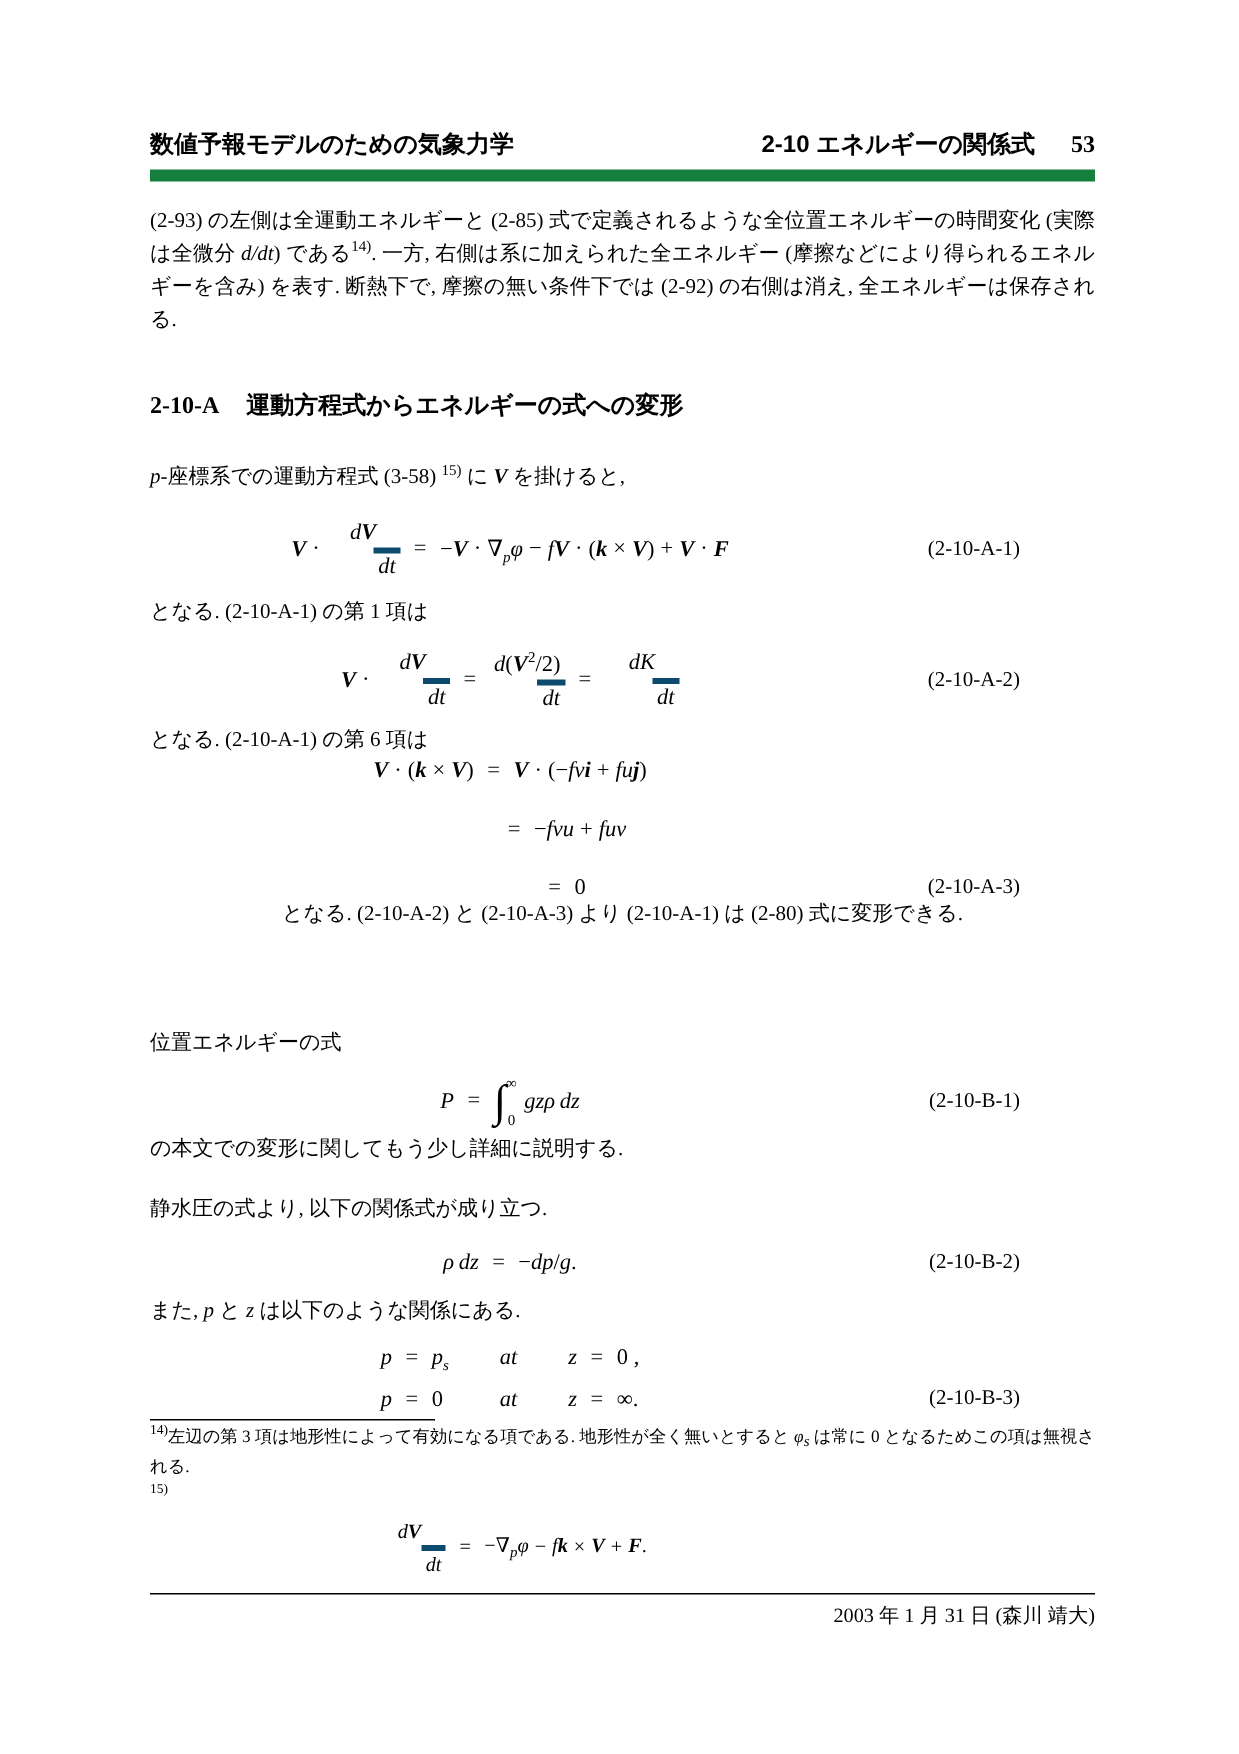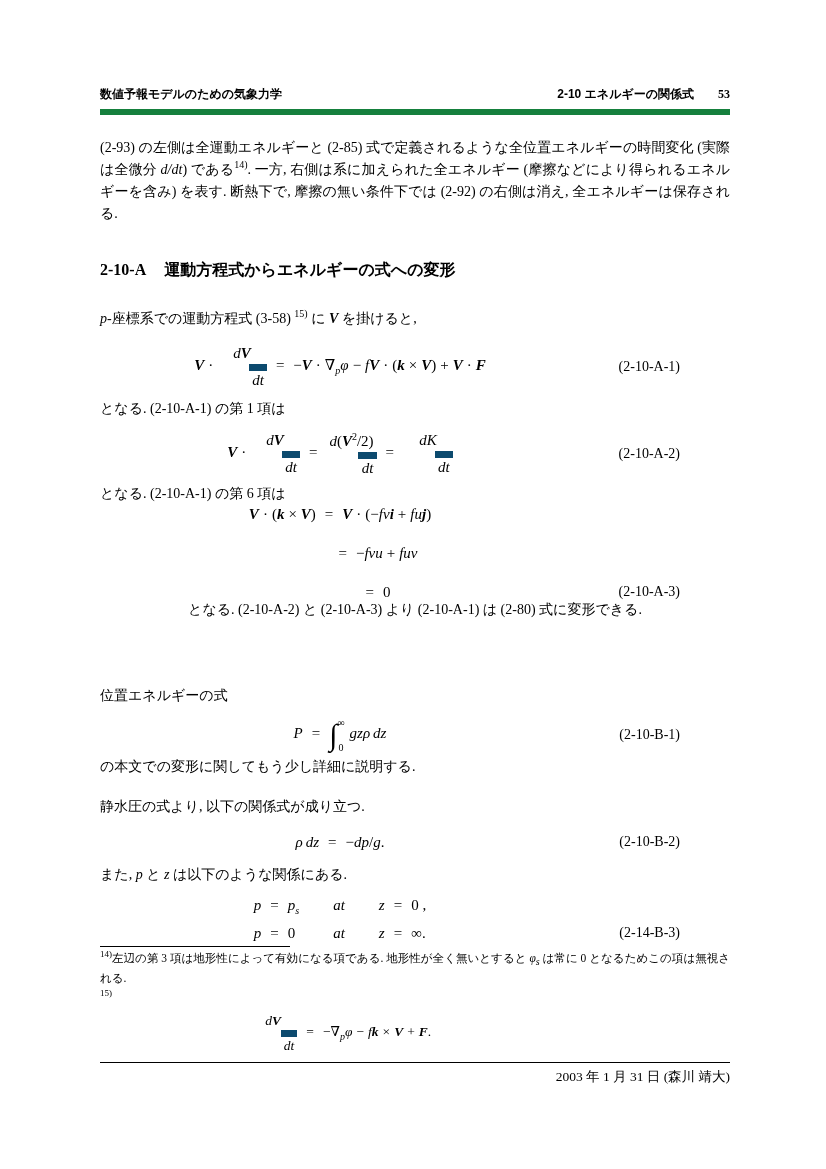--- a/index.html
+++ b/index.html
@@ -3,21 +3,21 @@
 <meta charset="utf-8">
 <style>
   html,body{margin:0;padding:0;background:#fff;}
   .page{position:relative;width:826px;height:1169px;background:#ffffff;color:#000;
         font-family:"Liberation Serif","DejaVu Serif",serif;overflow:hidden;}
   .content{position:absolute;left:100px;top:0;width:630px;height:100%;}
   .abs{position:absolute;left:0;right:0;}
 
   
   .header{top:86px;display:flex;justify-content:space-between;align-items:baseline;
-          border-bottom:6px solid #15803d;padding-bottom:6px;font-size:12px;font-weight:bold;}
+          border-bottom:8px solid #15803d;padding-bottom:6px;font-size:16px;font-weight:bold;}
   .h-left,.h-chap{font-family:"Liberation Sans","DejaVu Sans",sans-serif;}
   .h-num-serif{font-family:"Liberation Serif",serif;}
   .pagenum{margin-left:24px;font-family:"Liberation Serif",serif;}
 
   
   .body{font-size:14px;line-height:22px;text-align:justify;margin:0;}
   .oneline{text-align:left;}
 
   
   .heading{font-size:16px;font-weight:bold;}
@@ -30,21 +30,21 @@
   .eqlabel-b{top:auto;bottom:1px;transform:none;}
   .mi{font-style:italic;}
   .mb{font-style:italic;font-weight:bold;}
   .mo{padding:0 4px;}
   .mrel{padding:0 9px;}
   .msub{font-size:10px;font-style:italic;}
   .msup{font-size:10px;}
   .fnref{font-size:10px;vertical-align:super;line-height:0;}
   .frac{display:inline-block;vertical-align:middle;text-align:center;line-height:1.15;}
   .frac .num{display:block;padding:0 3px 1px;}
-  .frac .den{display:block;border-top:7px solid #0c4a6e;padding:1px 3px 0;margin-left:32px;}
+  .frac .den{display:block;border-top:4px solid #0c4a6e;padding:1px 3px 0;margin-left:32px;}
   .int{font-size:30px;vertical-align:middle;line-height:1;font-style:normal;}
   .lims{display:inline-flex;flex-direction:column;justify-content:space-between;
         height:36px;font-size:10px;vertical-align:middle;margin-right:5px;}
   .thinsp{display:inline-block;width:3px;}
   .agrid{display:inline-grid;grid-template-columns:auto auto;row-gap:22px;}
   .alhs{text-align:right;}
   .arhs{text-align:center;}
   .bgrid{display:inline-grid;grid-template-columns:auto auto auto;column-gap:34px;row-gap:9px;text-align:left;}
 
   
@@ -145,21 +145,21 @@
 
   <div class="abs eq" style="top:897px;">
     <span class="bgrid">
       <span><span class="mi">p</span><span class="mrel">=</span><span class="mi">p</span><sub class="msub">s</sub></span>
       <span class="mi">at</span>
       <span><span class="mi">z</span><span class="mrel">=</span><span>0</span><span> ,</span></span>
       <span><span class="mi">p</span><span class="mrel">=</span><span>0</span></span>
       <span class="mi">at</span>
       <span><span class="mi">z</span><span class="mrel">=</span><span>∞</span><span>.</span></span>
     </span>
-    <span class="eqlabel eqlabel-b">(2-14-B-3)</span>
+    <span class="eqlabel eqlabel-b">(2-10-B-3)</span>
   </div>
 
   <div class="abs fnblock">
     <div class="fnrule"></div>
     <p class="fn">
       <sup class="fnref">14)</sup><span>左辺の第 3 項は地形性によって有効になる項である. 地形性が全く無いとすると </span><span class="mi">φ</span><sub class="msub">s</sub><span> は常に 0 となるためこの項は無視される.</span>
     </p>
     <p class="fn">
       <sup class="fnref">15)</sup>
     </p>

